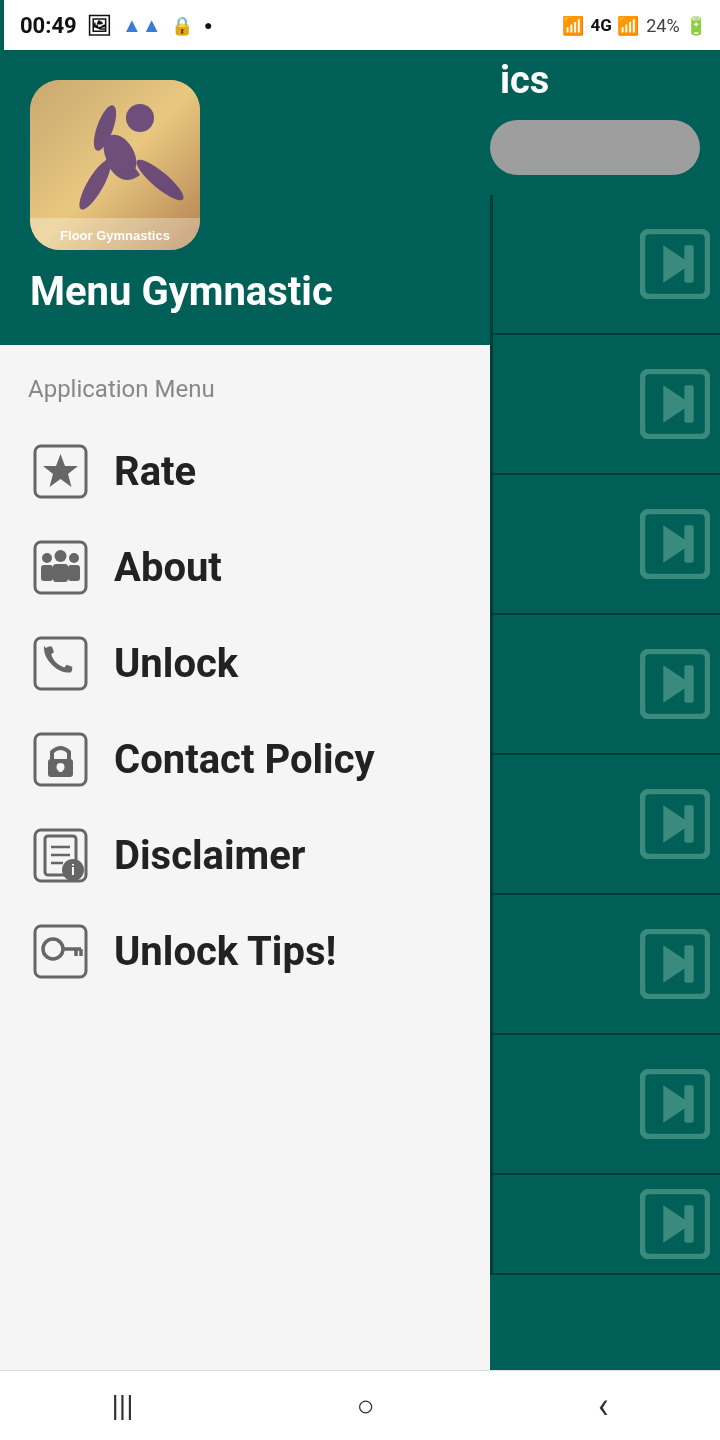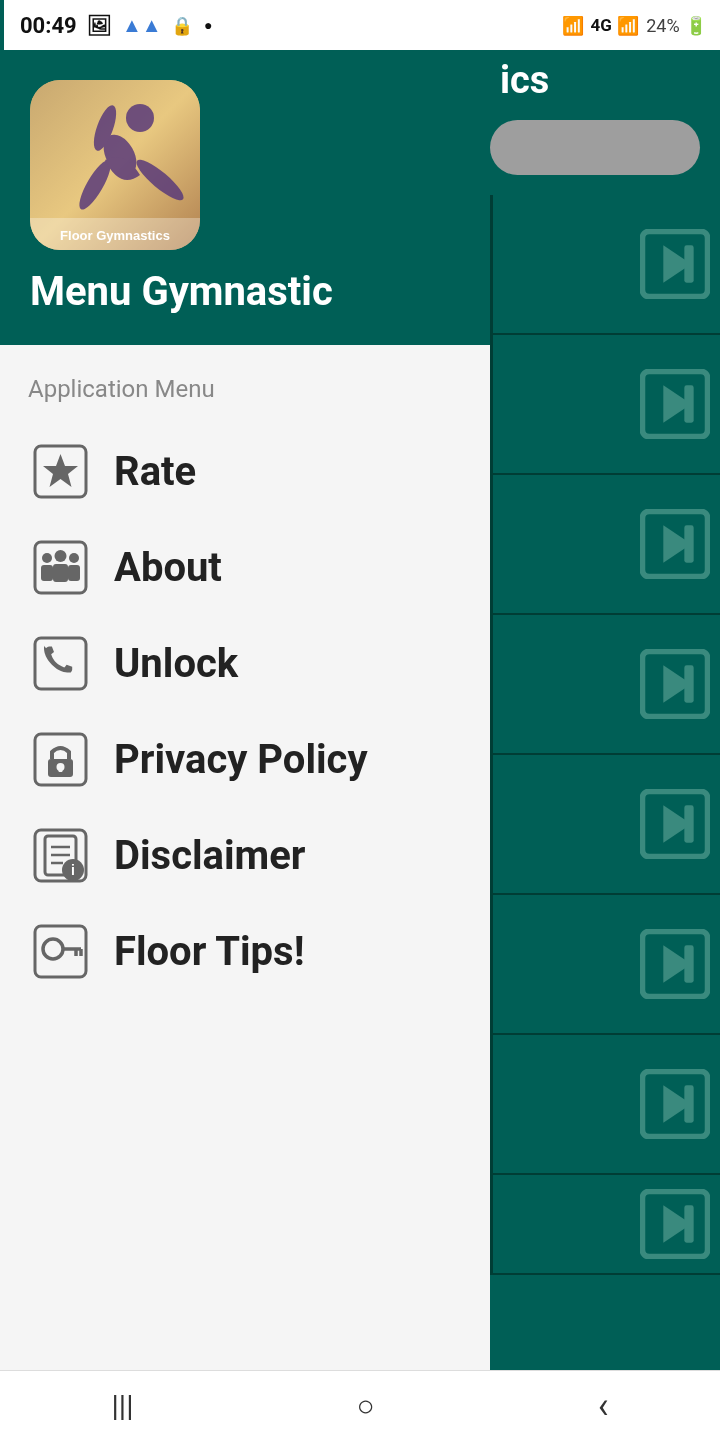--- a/index.html
+++ b/index.html
@@ -412,21 +412,21 @@
           <rect x="2" y="2" width="51" height="51" rx="6" fill="none" stroke="#666" stroke-width="3"></rect>
 
           <rect x="15" y="27" width="25" height="18" rx="3" fill="#666"></rect>
 
           <path d="M19,27 L19,20 Q27.5,12 36,20 L36,27" fill="none" stroke="#666" stroke-width="4"></path>
 
           <circle cx="27.5" cy="35" r="4" fill="#f5f5f5"></circle>
           <rect x="25.5" y="35" width="4" height="5" rx="1" fill="#f5f5f5"></rect>
         </svg>
       </div>
-      <span class="menu-label">Privacy Policy</span>
+      <span class="menu-label">Contact Policy</span>
     </div>
 
     <div class="menu-item">
       <div class="menu-icon-box">
         <svg width="55" height="55" viewBox="0 0 55 55">
           <rect x="2" y="2" width="51" height="51" rx="6" fill="none" stroke="#666" stroke-width="3"></rect>
 
           <rect x="12" y="8" width="31" height="39" rx="3" fill="none" stroke="#666" stroke-width="3"></rect>
           <line x1="18" y1="19" x2="37" y2="19" stroke="#666" stroke-width="2.5"></line>
           <line x1="18" y1="27" x2="37" y2="27" stroke="#666" stroke-width="2.5"></line>
@@ -443,21 +443,21 @@
       <div class="menu-icon-box">
         <svg width="55" height="55" viewBox="0 0 55 55">
           <rect x="2" y="2" width="51" height="51" rx="6" fill="none" stroke="#666" stroke-width="3"></rect>
 
           <circle cx="20" cy="25" r="10" fill="none" stroke="#666" stroke-width="3.5"></circle>
           <line x1="29" y1="25" x2="48" y2="25" stroke="#666" stroke-width="3.5"></line>
           <line x1="43" y1="25" x2="43" y2="32" stroke="#666" stroke-width="3.5"></line>
           <line x1="48" y1="25" x2="48" y2="32" stroke="#666" stroke-width="3.5"></line>
         </svg>
       </div>
-      <span class="menu-label">Floor Tips!</span>
+      <span class="menu-label">Unlock Tips!</span>
     </div>
   </div>
 </div>
 
 <div class="bottom-nav">
   <div class="nav-btn">
     <span>|||</span>
   </div>
   <div class="nav-btn">
     <span>○</span>

